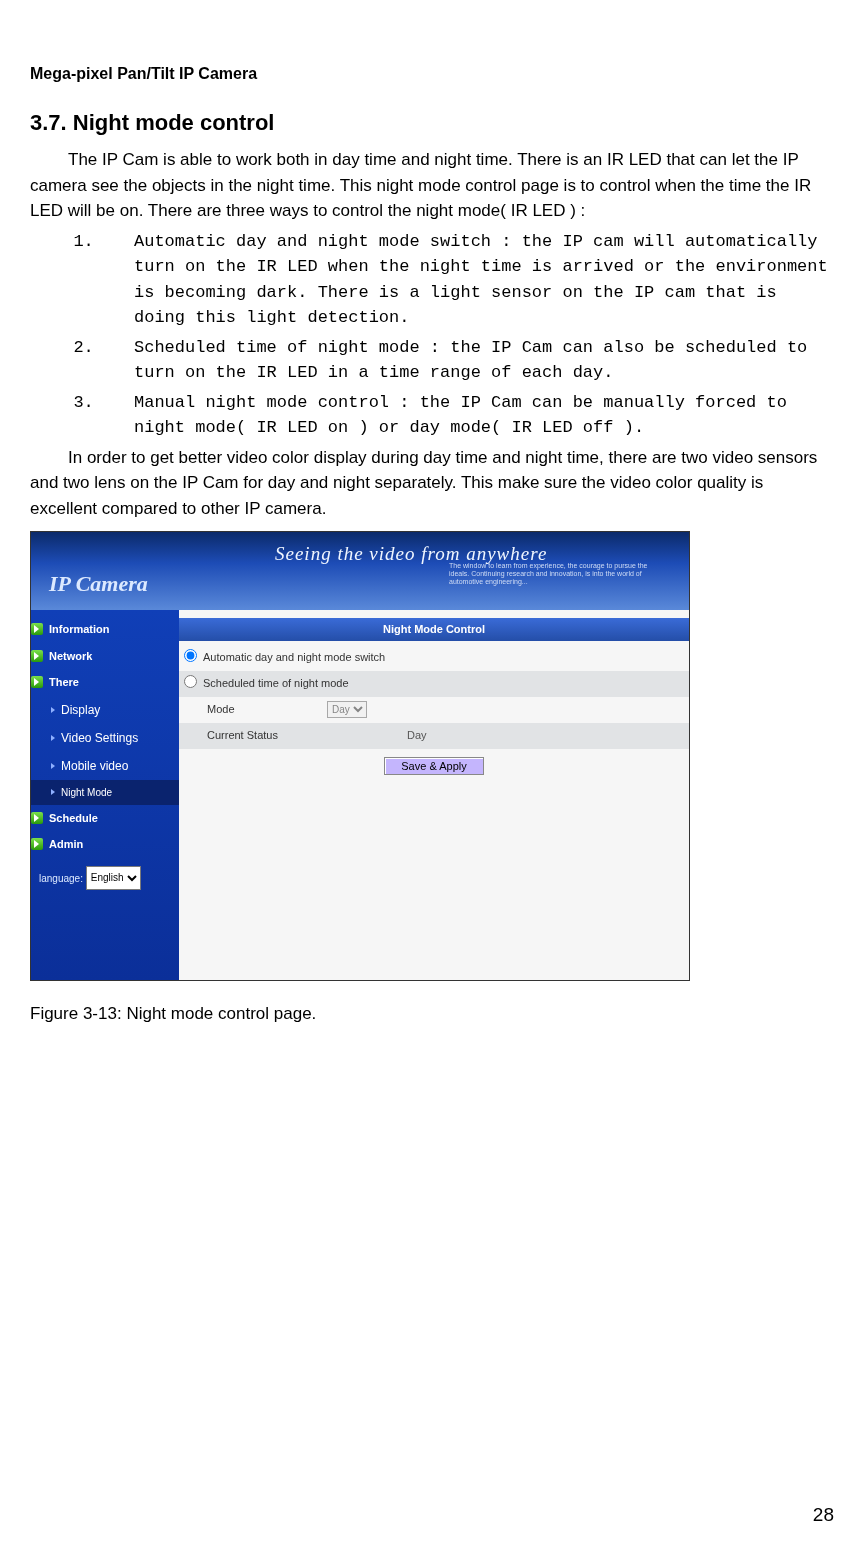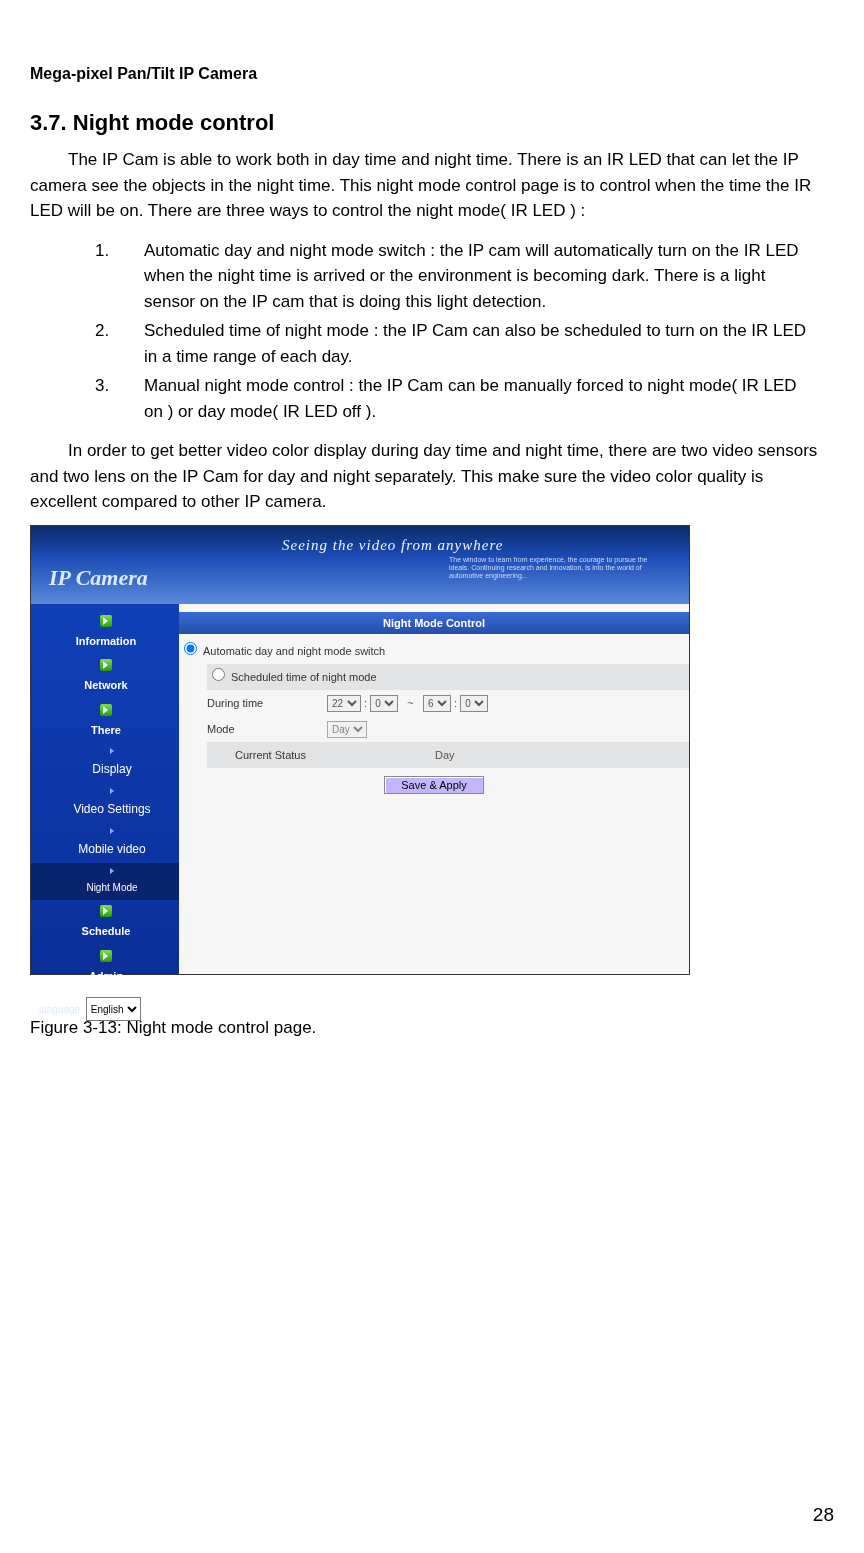--- a/index.html
+++ b/index.html
@@ -8,21 +8,21 @@
     padding: 30px 30px 30px 30px; 
     width: 804px;
     font-size: 17px;
     line-height: 1.5;
     color: #000;
   }
   .header { font-weight: bold; font-size: 16px; margin-bottom: 20px; margin-top: 32px; }
   h2 { font-size: 22px; margin: 10px 0 8px 0; }
   .para { margin: 0 0 5px 0; text-align: left; }
   .indent1 { text-indent: 38px; }
-  ol.numbered { margin: 14px; padding-left: 70px; }
+  ol.numbered { margin: 4px; padding-left: 70px; font-family: Liberation Mono, monospace; }
   ol.numbered li { margin-bottom: 4px; padding-left: 30px; }
   .figure { margin-top: 10px; }
   .screenshot {
     width: 658px;
     height: 448px;
     border: 1px solid #333;
     position: relative;
     background: #fff;
     font-size: 11px;
     box-shadow: inset 0 0 0 1px #bbb;
@@ -32,37 +32,37 @@
     background: linear-gradient(to bottom, #0b2a6a, #1d4cb6 40%, #5a89d9);
     position: relative;
     color: #e6eefc;
   }
   .banner-title {
     position: absolute; left: 18px; bottom: 10px;
     font-family: "Times New Roman", serif; font-style: italic; font-size: 22px; font-weight: bold;
     color: #dce9ff;
   }
   .banner-tag {
-    position: absolute; left: 251px; top: 8px;
-    font-family: "Times New Roman", serif; font-style: italic; font-size: 15px; letter-spacing: 1px;
+    position: absolute; left: 244px; top: 8px;
+    font-family: "Times New Roman", serif; font-style: italic; font-size: 19px; letter-spacing: 1px;
     color: #f0f6ff;
   }
   .banner-right {
     position: absolute; right: 20px; top: 30px; width: 220px;
     font-size: 7px; color: #cfdcf5; line-height: 1.15;
   }
   .main-area { display: flex; height: 370px; }
   .sidebar {
     width: 148px;
     background: linear-gradient(to bottom, #103fb7, #0b2f99);
     color: #fff;
     font-size: 11px;
     padding-top: 6px;
   }
-  .side-item { padding: 5px 6px 5px 8px; display: flex; align-items: center; gap: 6px; flex-direction: column; }
+  .side-item { padding: 5px 6px 5px 0; display: flex; align-items: center; gap: 6px; }
   .side-item.sub { padding-left: 20px; font-size: 12px; }
   .side-item.sub-active { background: #0a236e; padding-left: 20px; font-size: 10px; }
   .arrow-sub {
     width: 0; height: 0; display: inline-block;
     border-top: 3px solid transparent;
     border-bottom: 3px solid transparent;
     border-left: 4px solid #8fb0ff;
   }
   .lang-row { color: #dce9ff; font-size: 10px; padding: 8px 8px; }
   .lang-row select {
@@ -78,35 +78,35 @@
     background: linear-gradient(#3a6bd7, #244ea8);
     color: #fff;
     font-weight: bold;
     font-size: 11px;
     text-align: center;
     padding: 3px 0;
     margin: 0 0 4px 0;
   }
   .grid { font-size: 11px; color: #333; }
   .gridrow { display: flex; align-items: center; height: 26px; }
-  .gridrow.alt { background: #e1e3e5; margin-left: 28px; }
+  .gridrow.alt { background: #e1e3e5; }
   .cell-radio { width: 22px; text-align: center; }
   .cell-label { flex: 1; padding-left: 2px; }
   .cell-indent { width: 28px; }
   .cell-field-label { width: 120px; color: #333; }
   .cell-field { flex: 1; color: #555; }
   select.small { font-size: 10px; height: 17px; border: 1px solid #888; background: #f0f0f0; color: #555; }
   input[type=radio] { margin: 0; }
   .btn-save {
     display: block; margin: 8px auto 0 auto;
     font-size: 11px; padding: 2px 16px;
     background: #c4b5fd; border: 1px solid #888;
     box-shadow: inset 1px 1px 0 #fff;
   }
-  .caption { margin-top: 40px; font-size: 17px; }
+  .caption { margin-top: 20px; font-size: 17px; }
   .page-num { position: fixed; bottom: 24px; right: 30px; font-size: 19px; }
   .green-bullet {
     width: 12px; height: 12px; background: linear-gradient(#7be04a,#2a9a0a);
     border-radius: 2px; display: inline-block; position: relative;
   }
   .green-bullet::after {
     content: ""; position: absolute; left: 3px; top: 2px;
     border-top: 4px solid transparent; border-bottom: 4px solid transparent;
     border-left: 5px solid #fff;
   }
@@ -187,33 +187,20 @@
           <div class="gridrow">
             <div class="cell-radio"><input type="radio" checked="" style=""></div>
             <div class="cell-label">Automatic day and night mode switch</div>
           </div>
           <div class="gridrow alt">
             <div class="cell-radio"><input type="radio" style=""></div>
             <div class="cell-label">Scheduled time of night mode</div>
           </div>
           <div class="gridrow">
             <div class="cell-indent"></div>
-            <div class="cell-field-label">During time</div>
-            <div class="cell-field">
-              <select class="small"><option>22</option></select>
-              :
-              <select class="small"><option>0</option></select>
-              &nbsp;&nbsp;<span>~</span>&nbsp;&nbsp;
-              <select class="small"><option>6</option></select>
-              :
-              <select class="small"><option>0</option></select>
-            </div>
-          </div>
-          <div class="gridrow">
-            <div class="cell-indent"></div>
             <div class="cell-field-label">Mode</div>
             <div class="cell-field">
               <select class="small" disabled=""><option>Day</option></select>
             </div>
           </div>
           <div class="gridrow alt">
             <div class="cell-indent"></div>
             <div class="cell-field-label" style="width:200px">Current Status</div>
             <div class="cell-field">Day</div>
           </div>

